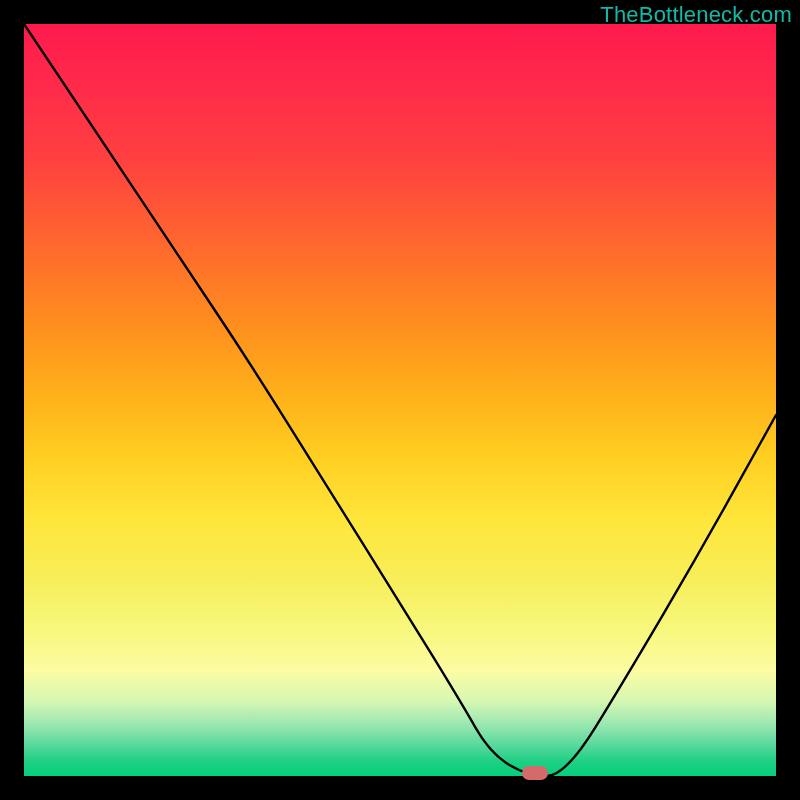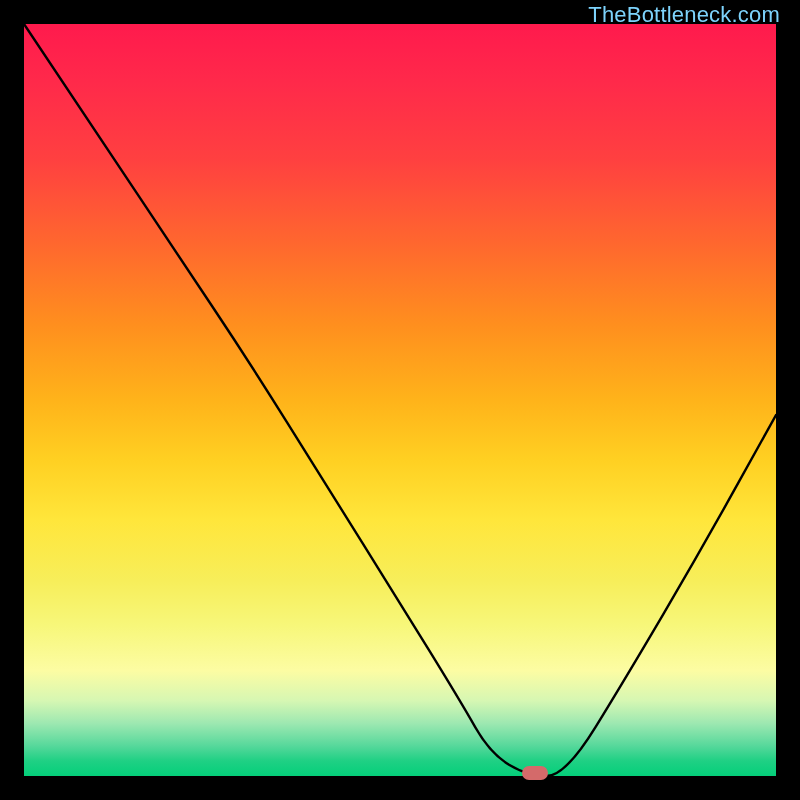--- a/index.html
+++ b/index.html
@@ -38,22 +38,22 @@
       #d6f7b3 90%,
       #9de8b1 93%,
       #56d89b 96%,
       #1fd084 98%,
       #04cf7a 100%
     );
   }
   .watermark {
     position: absolute;
     top: 2px;
-    right: 20px;
-    color: #7dd3fc;
+    right: 8px;
+    color: #14b8a6;
     font-size: 22px;
     letter-spacing: 0.2px;
     user-select: none;
   }
   svg.curve {
     position: absolute;
     left: 0;
     top: 0;
     width: 752px;
     height: 752px;

